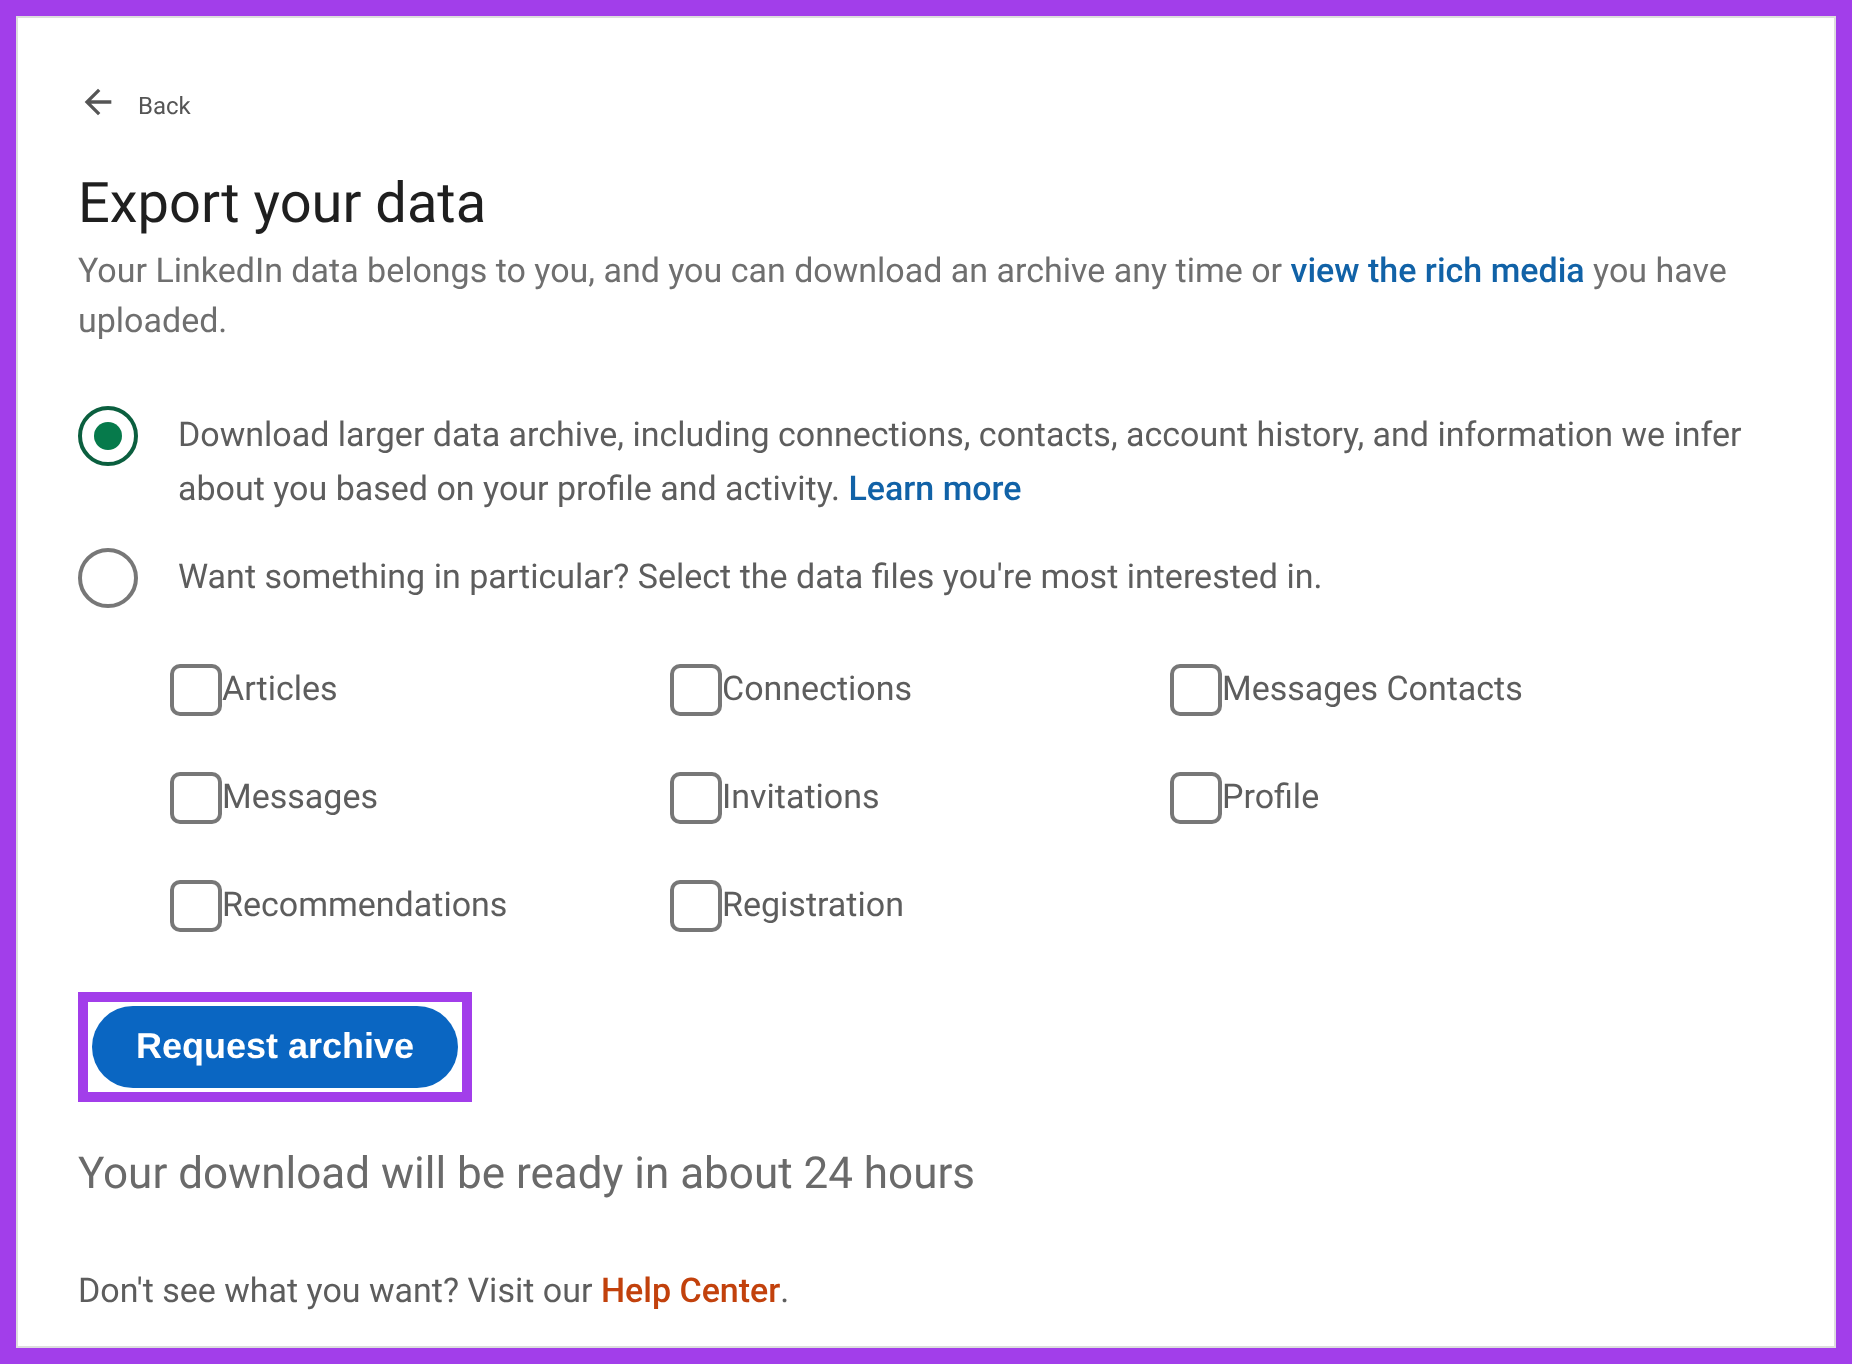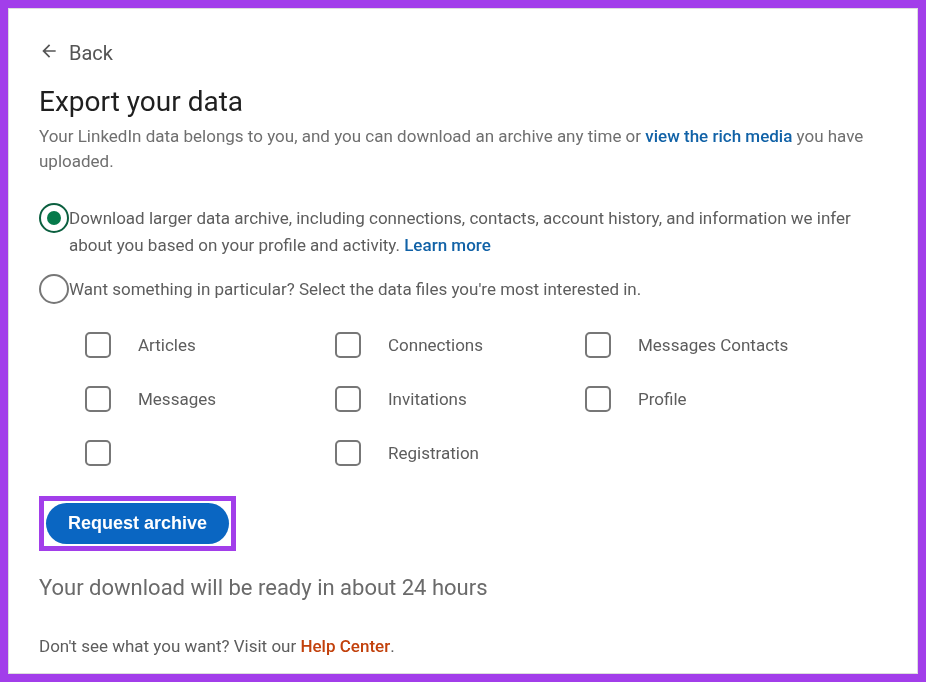--- a/index.html
+++ b/index.html
@@ -19,38 +19,38 @@
     border: 1px solid #ddd;
   }
   .back-row {
     display: flex;
     align-items: center;
     gap: 10px;
     margin-bottom: 20px;
     cursor: pointer;
   }
   .back-row svg { width: 20px; height: 20px; fill: #555; }
-  .back-label { font-size: 20px; color: #555; }
+  .back-label { font-size: 12px; color: #555; }
   .page-title {
     font-size: 28px;
     color: #1f1f1f;
     font-weight: 400;
     margin-bottom: 6px;
   }
   .subtitle {
     font-size: 17px;
     line-height: 1.45;
     color: #6f6f6f;
     margin-bottom: 30px;
   }
   .subtitle a { color: #1162a7; text-decoration: none; font-weight: 500; }
   .option-row {
     display: flex;
     align-items: flex-start;
-    gap: 0;
+    gap: 20px;
     margin-bottom: 16px;
   }
   .radio-outer {
     width: 30px;
     height: 30px;
     border: 2px solid #777;
     border-radius: 50%;
     flex: 0 0 auto;
     display: flex;
     align-items: center;
@@ -77,21 +77,21 @@
     margin-left: 46px;
     margin-top: 28px;
     display: grid;
     grid-template-columns: 250px 250px 250px;
     row-gap: 28px;
     margin-bottom: 30px;
   }
   .chk-item {
     display: flex;
     align-items: center;
-    gap: 27px;
+    gap: 0;
   }
   .chk-box {
     width: 26px;
     height: 26px;
     border: 2px solid #777;
     border-radius: 5px;
     flex: 0 0 auto;
   }
   .chk-label {
     font-size: 17px;
@@ -178,20 +178,21 @@
     <div class="chk-item">
       <div class="chk-box"></div>
       <span class="chk-label">Invitations</span>
     </div>
     <div class="chk-item">
       <div class="chk-box"></div>
       <span class="chk-label">Profile</span>
     </div>
     <div class="chk-item">
       <div class="chk-box"></div>
+      <span class="chk-label">Recommendations</span>
     </div>
     <div class="chk-item">
       <div class="chk-box"></div>
       <span class="chk-label">Registration</span>
     </div>
   </div>
 
   <div class="highlight-wrap">
     <button class="primary-btn">Request archive</button>
   </div>

